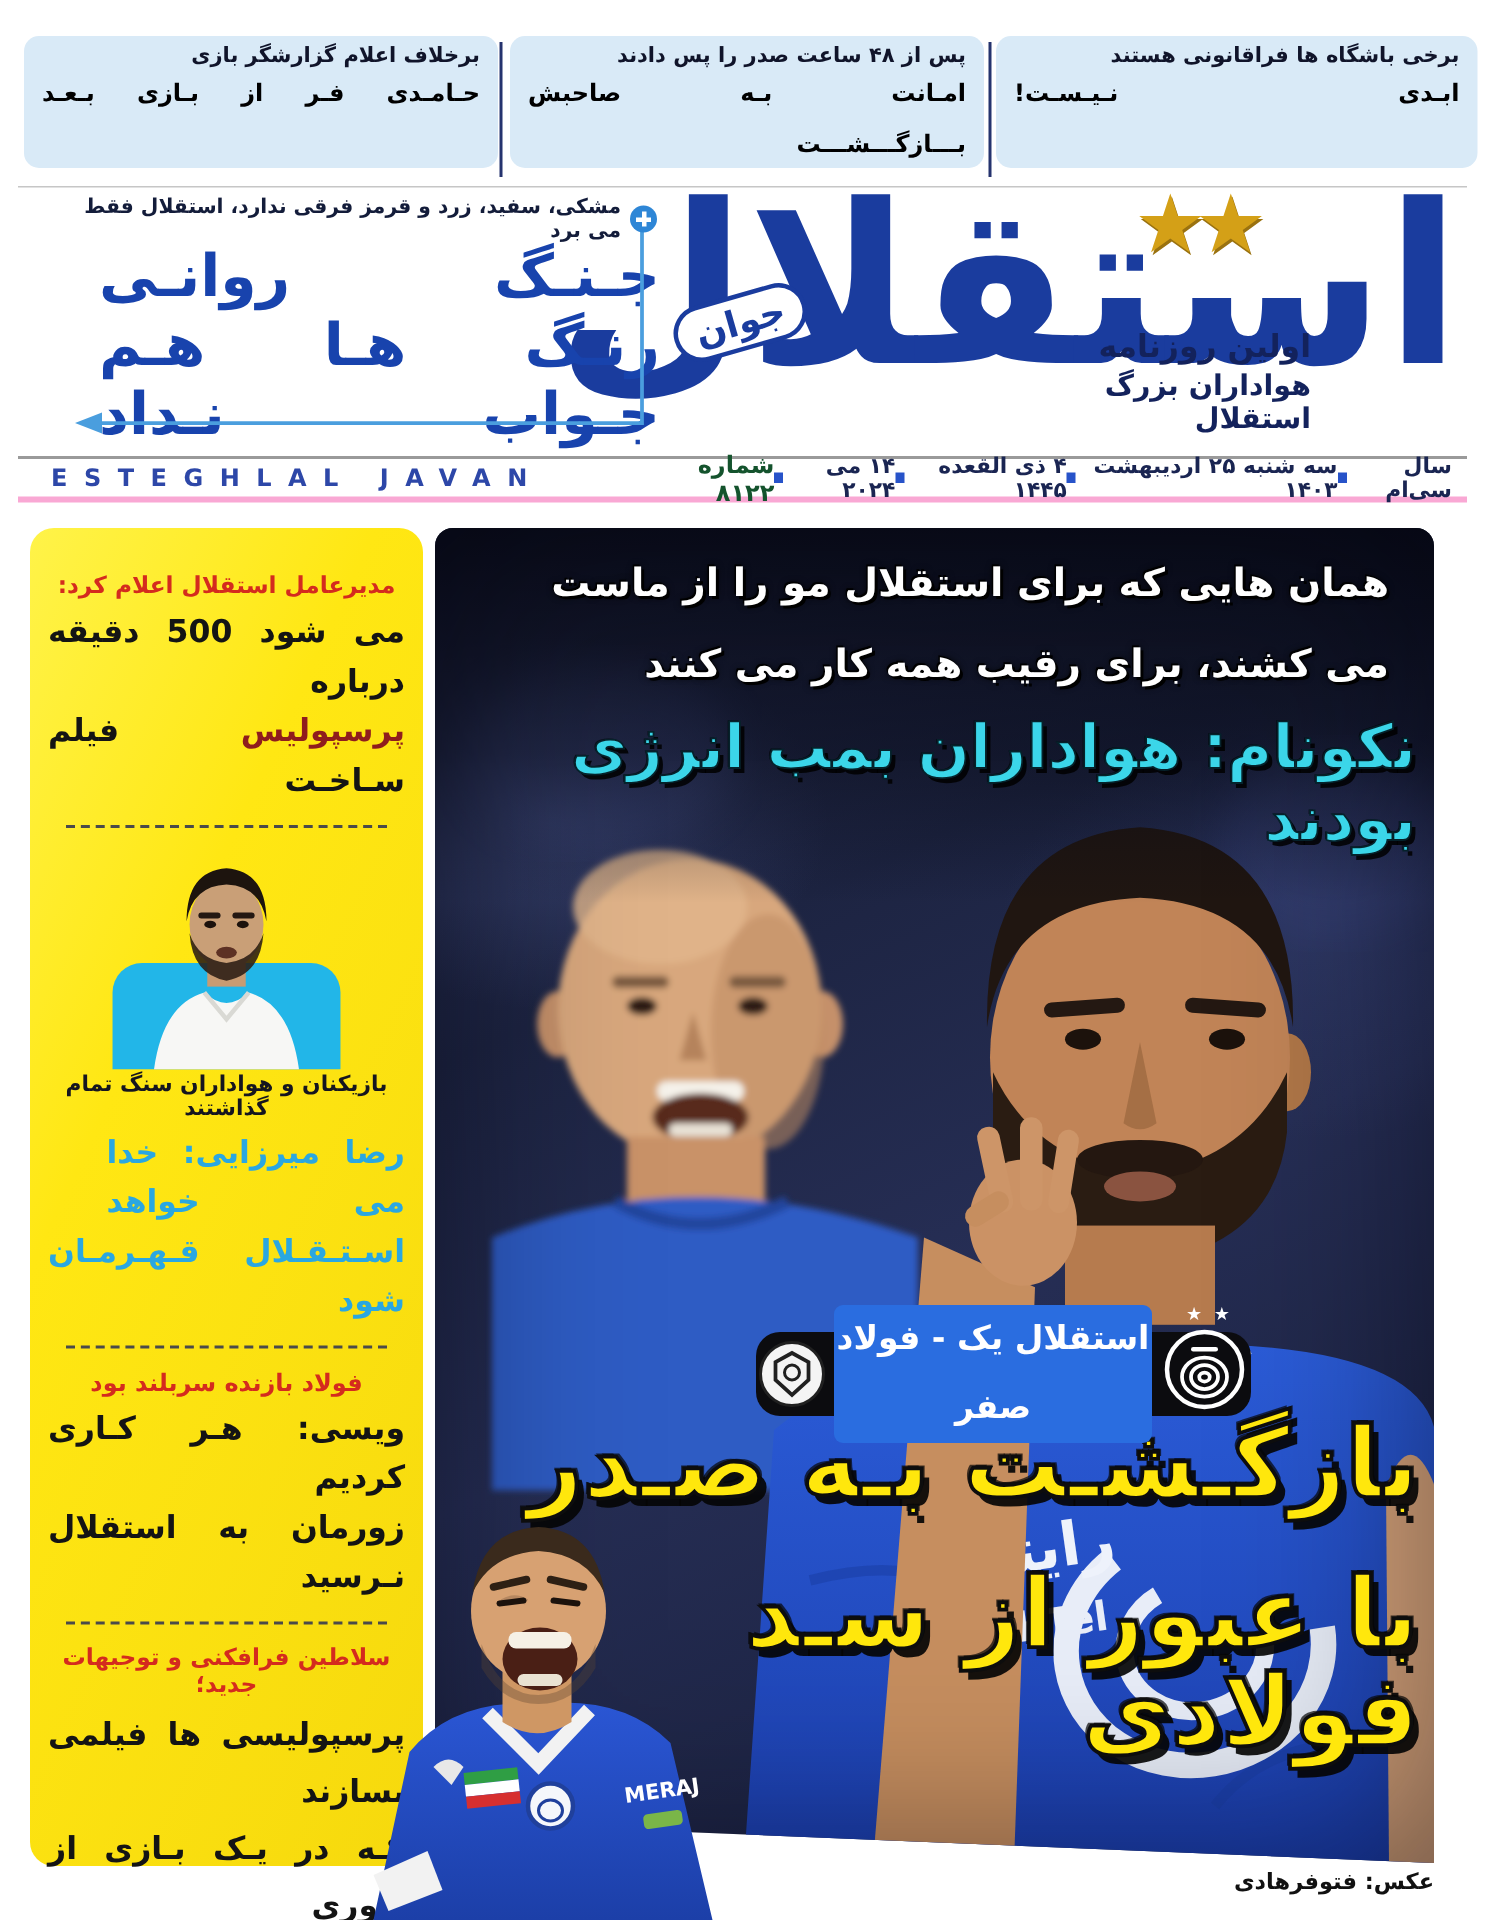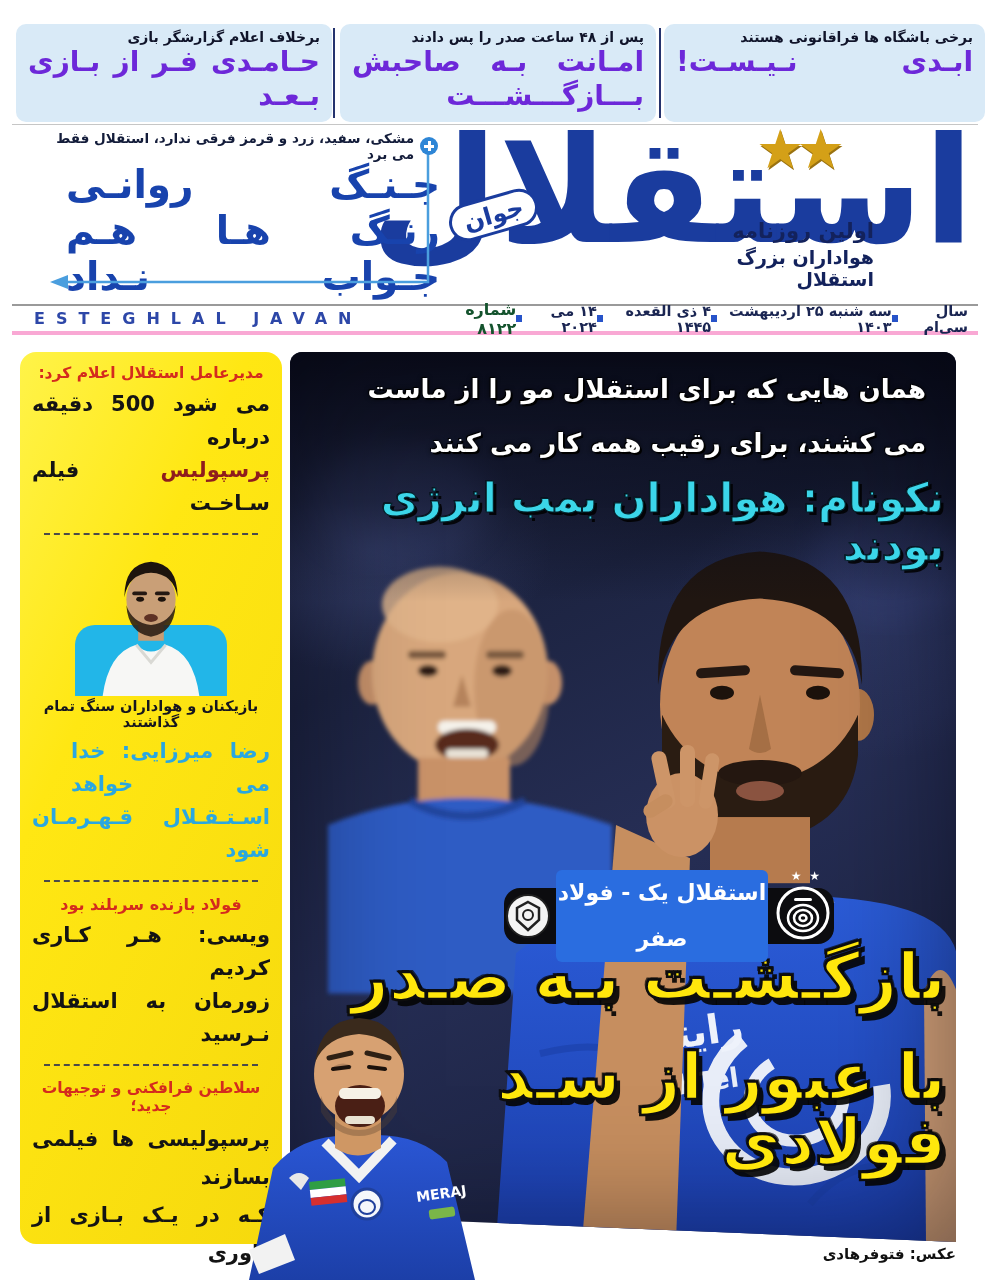--- a/index.html
+++ b/index.html
@@ -1,24 +1,24 @@
 <!DOCTYPE html>
 <html lang="fa"><head>
 <meta charset="utf-8">
 <style>
   * { margin:0; padding:0; box-sizing:border-box; }
   html,body { width:990px; height:1280px; }
   body { position:relative; background:#fff; overflow:hidden;
          font-family:"DejaVu Sans","Liberation Sans",sans-serif; }
 
   
-  .story { position:absolute; top:24px; height:98px; background:#d9eaf7; border-radius:10px;
+  .story { position:absolute; top:24px; height:88px; background:#d9eaf7; border-radius:10px;
            direction:rtl; padding:5px 12px; }
   .story .kick { font-size:14px; font-weight:700; color:#10142a; text-align:right; padding-left:4px; }
-  .story .hl  { font-size:28px; font-weight:800; color:#6d28d9; line-height:34px;
+  .story .hl  { font-size:16px; font-weight:800; color:#000000; line-height:34px;
                 text-align:justify; text-align-last:justify; }
   .st0 { left:664px; width:321px; }
   .st1 { left:340px; width:316px; }
   .st2 { left:16px;  width:316px; }
   .vsep { position:absolute; top:28px; height:90px; width:2px; background:#25336e; }
   .hr-top { position:absolute; left:12px; right:12px; top:124px; height:1px; background:#c6c6c6; }
 
   
   .logo-ar { position:absolute; right:16px; top:96px; font-size:148px; line-height:190px;
              font-weight:800; color:#1a3c9e; direction:rtl; letter-spacing:-5px; }
@@ -50,21 +50,21 @@
   .latin { width:408px; padding-left:22px; font-size:16px; font-weight:800; color:#2d47a8;
            letter-spacing:11px; white-space:nowrap; }
   .dates { flex:1; direction:rtl; display:flex; align-items:center; justify-content:space-between;
            padding:0 10px 0 14px; font-size:14.5px; font-weight:700; color:#1a2552; }
   .dates .sq { width:7px; height:7px; background:#2753c9; display:inline-block; }
   .dates .issue { font-size:16px; font-weight:800; color:#14532d; }
 
   
   .sidebar { position:absolute; left:20px; top:352px; width:262px; height:892px; z-index:2;
              background:linear-gradient(115deg,#fff349 0%,#ffe713 34%,#f6d90d 100%);
-             border-radius:16px; direction:rtl; text-align:center; padding:4px 12px; }
+             border-radius:16px; direction:rtl; text-align:center; padding:21px 12px; }
   .k-red  { font-size:15.5px; font-weight:800; color:#d42b1e; }
   .k-blk  { font-size:14.5px; font-weight:800; color:#15151f; }
   .h-blk  { font-size:21px; font-weight:800; color:#141414; line-height:33px;
             text-align:justify; text-align-last:justify; }
   .h-cyan { font-size:21px; font-weight:800; color:#2aa7e1; line-height:33px;
             text-align:justify; text-align-last:justify; }
   .accent { color:#8f1d1d; }
   .dash { border-top:2.5px dashed #4a4a4a; margin:13px 12px; }
   .portrait { width:168px; height:148px; margin:6px auto 2px; display:block; }
 

